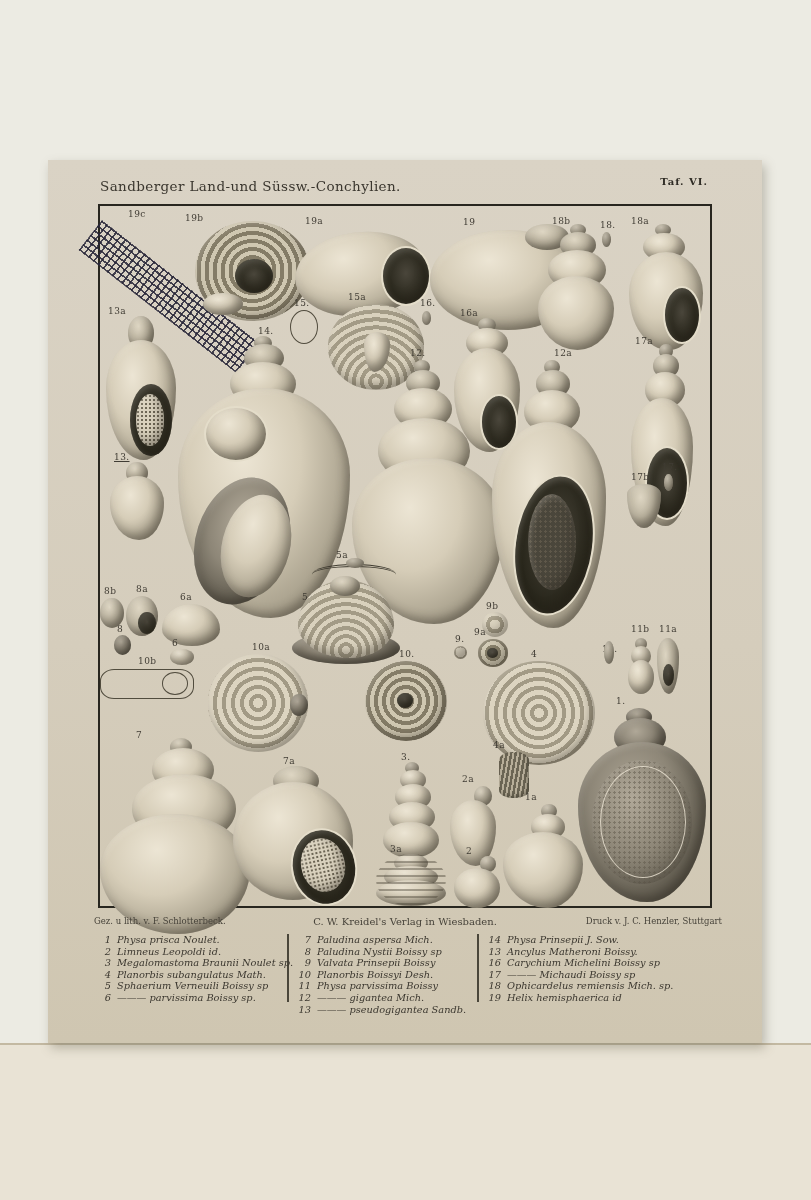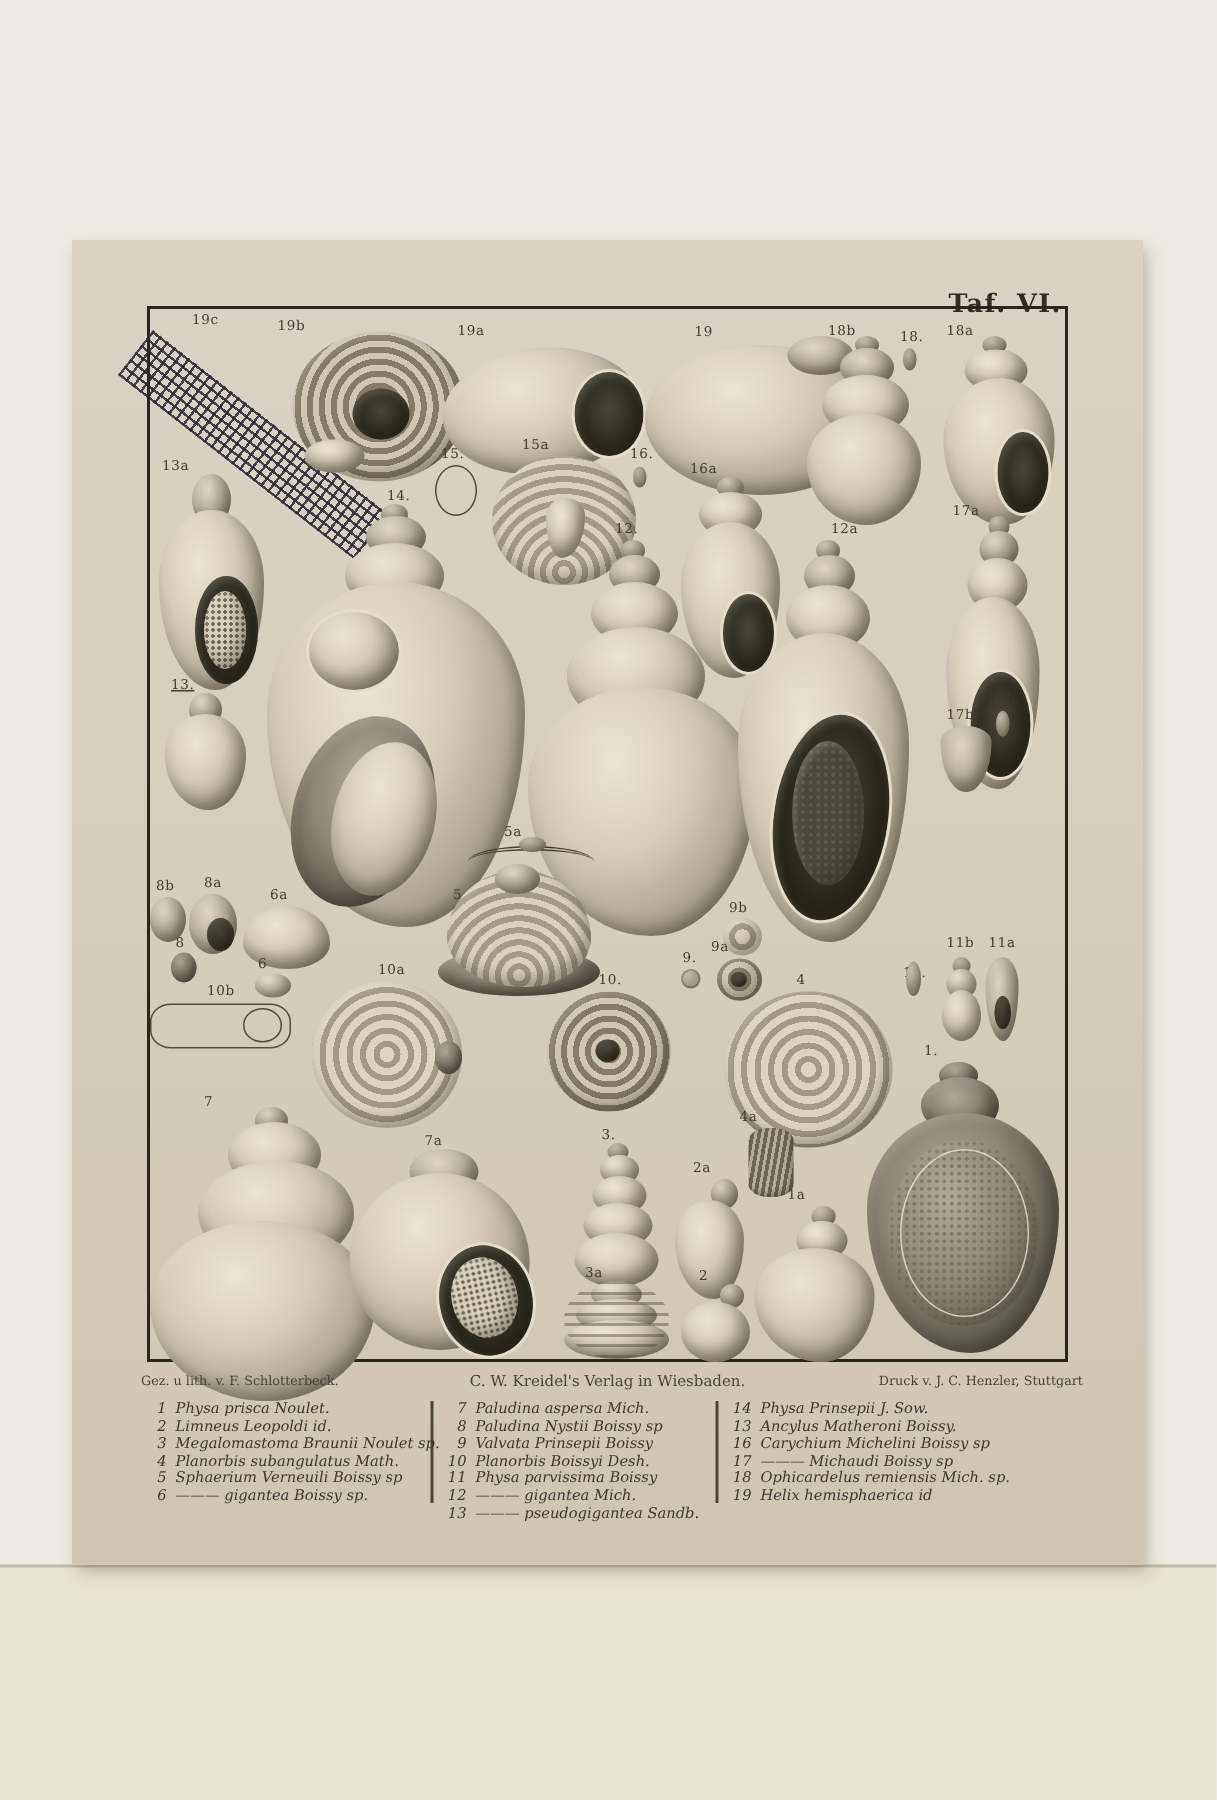--- a/index.html
+++ b/index.html
@@ -3,21 +3,21 @@
 <meta charset="utf-8">
 <style>
   html,body{margin:0;padding:0;}
   body{background:#ecebe3;font-family:"DejaVu Serif", serif;}
   #canvas{position:relative;width:811px;height:1200px;background:#ecebe3;overflow:hidden;}
   #under-page{position:absolute;left:0;top:1043px;width:811px;height:157px;background:#e9e3d5;border-top:2px solid #c3b9a2;}
   #plate{position:absolute;left:48px;top:160px;width:714px;height:883px;
     background:linear-gradient(180deg,#dad3c5 0%,#d5cdbc 55%,#cfc6b1 100%);
     box-shadow:3px 5px 10px rgba(95,88,70,.35);}
   .ptitle{position:absolute;top:18px;left:52px;font-size:13.5px;letter-spacing:.4px;color:#3a362e;}
-  .ptaf{position:absolute;top:16px;right:54px;font-size:17px;font-weight:600;letter-spacing:1px;color:#2f2c25;margin-top:17px;}
+  .ptaf{position:absolute;top:16px;right:54px;font-size:10px;font-weight:600;letter-spacing:1px;color:#2f2c25;}
   #frame{position:absolute;left:50px;top:44px;width:610px;height:700px;border:2px solid #28261f;}
   .fig{position:absolute;}
   .lbl{position:absolute;font-size:9px;color:#403c34;letter-spacing:.4px;white-space:nowrap;}
   .e{position:absolute;border-radius:50%;
      box-shadow:inset -4px -5px 10px rgba(42,38,28,.38), inset 2px 3px 6px rgba(255,252,240,.22);}
   .gA{background:radial-gradient(ellipse at 38% 30%,#ece5d4 0%,#d6cdb8 38%,#aaa28e 70%,#756e5c 96%);}
   .gB{background:radial-gradient(ellipse at 40% 30%,#ded6c3 0%,#bcb4a0 45%,#8a8371 78%,#57523f 100%);}
   .gC{background:radial-gradient(ellipse at 42% 35%,#b0a898 0%,#8d8677 40%,#5b564a 72%,#2d2a23 100%);}
   .ap{background:radial-gradient(ellipse at 50% 45%,#4a463b 0%,#262419 65%,#191711 100%);}
   .rim{border:2px solid #e4ddca;}
@@ -43,20 +43,21 @@
   .lnum{display:inline-block;width:15px;text-align:right;margin-right:6px;}
   .lsep{position:absolute;top:0;width:1.5px;height:68px;background:#4a463a;}
 </style>
 </head>
 <body>
 
 <div id="canvas">
   <div id="under-page"></div>
 
   <div id="plate">
+    <div class="ptitle">Sandberger Land-und Süssw.-Conchylien.</div>
     <div class="ptaf">Taf. VI.</div>
 
     <div id="frame">
 
       <div class="fig" style="left:0;top:2px;">
         <span class="lbl" style="left:28px;top:1px;">19c</span>
         <div class="net" style="left:2px;top:12px;width:200px;height:38px;transform:rotate(38deg);transform-origin:0 0;"></div>
       </div>
 
       <div class="fig" style="left:95px;top:15px;">
@@ -349,21 +350,21 @@
     <div id="legend">
       <div class="lsep" style="left:239px;"></div>
       <div class="lsep" style="left:429px;"></div>
 
       <div class="lcol" style="left:48px;">
         <div class="lrow"><span class="lnum">1</span><span class="lname">Physa prisca Noulet.</span></div>
         <div class="lrow"><span class="lnum">2</span><span class="lname">Limneus Leopoldi id.</span></div>
         <div class="lrow"><span class="lnum">3</span><span class="lname">Megalomastoma Braunii Noulet sp.</span></div>
         <div class="lrow"><span class="lnum">4</span><span class="lname">Planorbis subangulatus Math.</span></div>
         <div class="lrow"><span class="lnum">5</span><span class="lname">Sphaerium Verneuili Boissy sp</span></div>
-        <div class="lrow"><span class="lnum">6</span><span class="lname">——— gigantea Boissy sp.</span></div>
+        <div class="lrow"><span class="lnum">6</span><span class="lname">——— parvissima Boissy sp.</span></div>
       </div>
 
       <div class="lcol" style="left:248px;">
         <div class="lrow"><span class="lnum">7</span><span class="lname">Paludina aspersa Mich.</span></div>
         <div class="lrow"><span class="lnum">8</span><span class="lname">Paludina Nystii Boissy sp</span></div>
         <div class="lrow"><span class="lnum">9</span><span class="lname">Valvata Prinsepii Boissy</span></div>
         <div class="lrow"><span class="lnum">10</span><span class="lname">Planorbis Boissyi Desh.</span></div>
         <div class="lrow"><span class="lnum">11</span><span class="lname">Physa parvissima Boissy</span></div>
         <div class="lrow"><span class="lnum">12</span><span class="lname">——— gigantea Mich.</span></div>
         <div class="lrow"><span class="lnum">13</span><span class="lname">——— pseudogigantea Sandb.</span></div>

